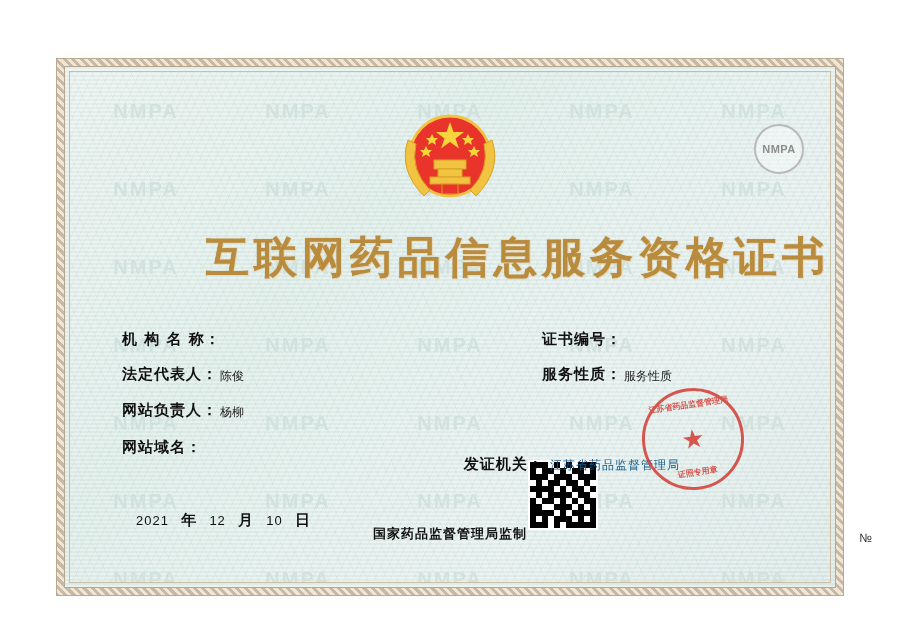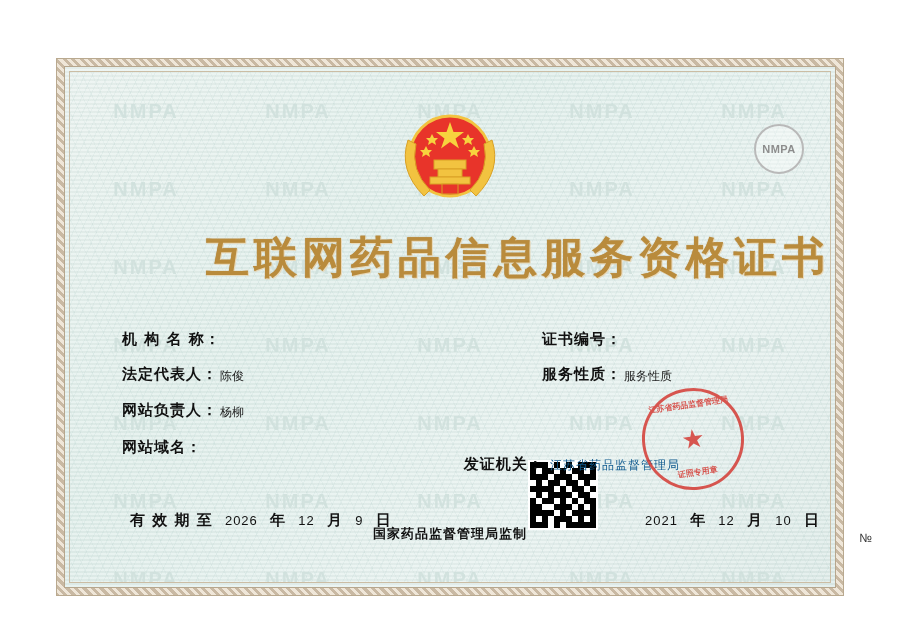--- a/index.html
+++ b/index.html
@@ -448,29 +448,20 @@
         </div>
 
         <div class="seal">
           <span class="seal-text st-top">江苏省药品监督管理局</span>
           <span class="star">★</span>
           <span class="seal-text st-bottom">证照专用章</span>
         </div>
 
         <div class="validity">
           <div>
-            <span>有 效 期 至</span>
-            <span class="num">2026</span>
-            <span>年</span>
-            <span class="num">12</span>
-            <span>月</span>
-            <span class="num">9</span>
-            <span>日</span>
-          </div>
-          <div>
             <span class="num">2021</span>
             <span>年</span>
             <span class="num">12</span>
             <span>月</span>
             <span class="num">10</span>
             <span>日</span>
           </div>
         </div>
 
       </div>

